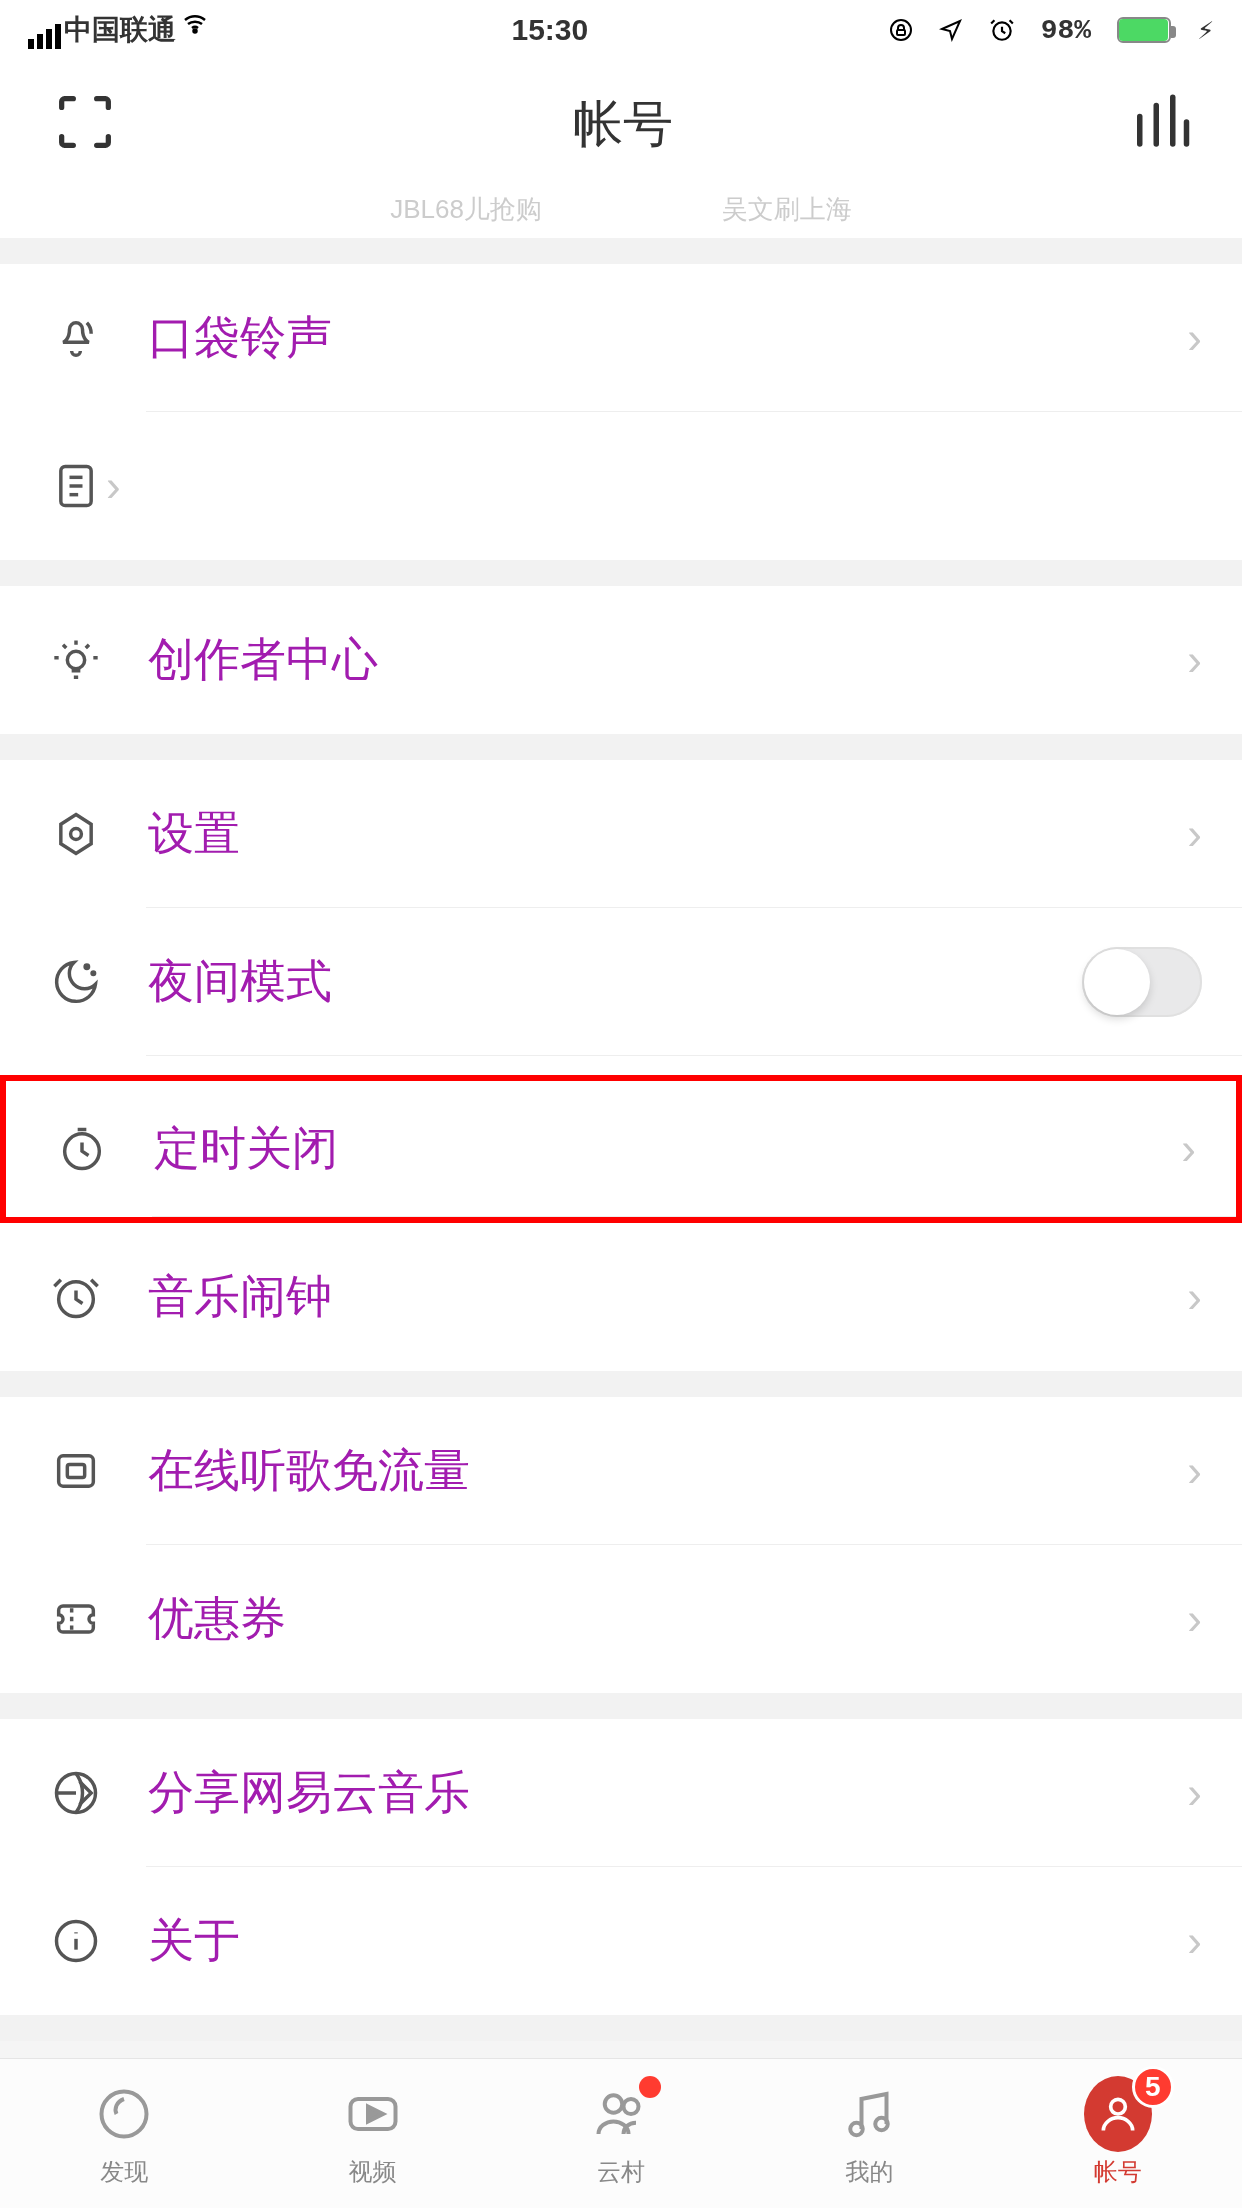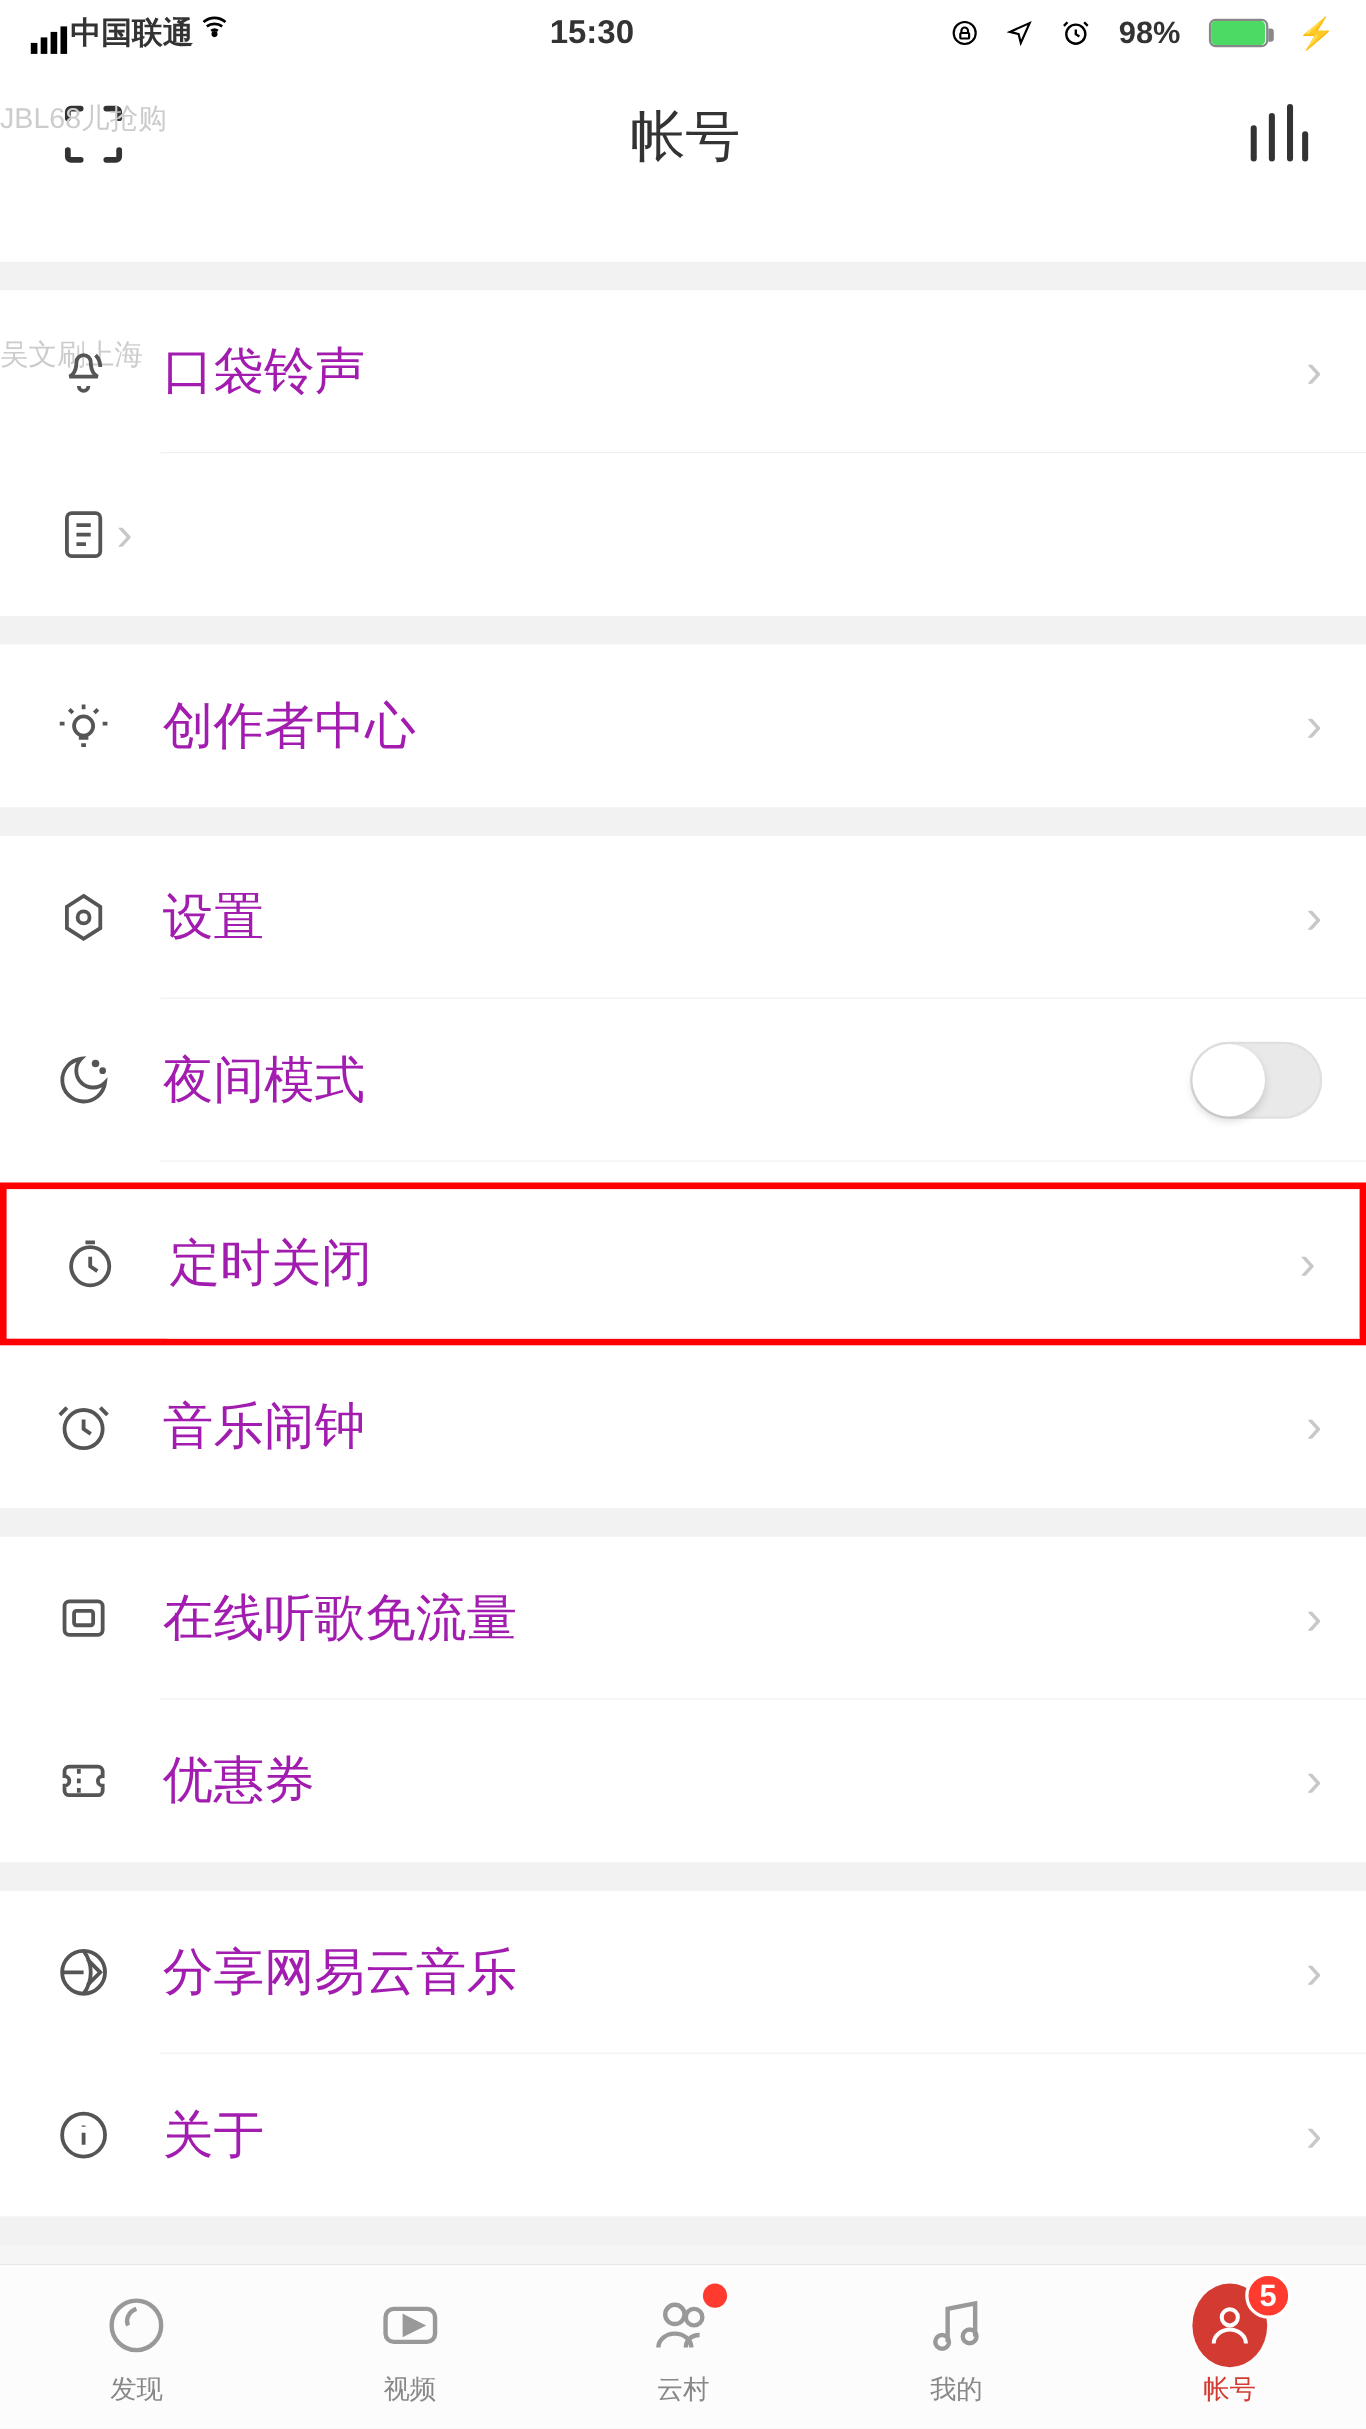--- a/index.html
+++ b/index.html
@@ -16,21 +16,21 @@
       height: 60px;
       background: #fff;
       display: flex;
       align-items: center;
       justify-content: space-between;
       padding: 0 28px;
       font-size: 28px;
       font-weight: 600;
     }
     .status-left { display: flex; gap: 3px; }
-    .status-right { display: flex; align-items: center; gap: 26px; }
+    .status-right { display: flex; align-items: center; gap: 26px; font-family: Liberation Mono, monospace; }
     .signal-bars { display: flex; align-items: flex-end; gap: 3px; }
     .signal-bars span { width: 6px; background: #000; display: block; }
     .signal-bars span:nth-child(1){height:10px}
     .signal-bars span:nth-child(2){height:15px}
     .signal-bars span:nth-child(3){height:20px}
     .signal-bars span:nth-child(4){height:25px}
     .wifi-icon { width: 32px; height: 24px; }
     .battery {
       width: 54px; height: 26px;
       border: 2px solid #888; border-radius: 6px;
@@ -53,21 +53,20 @@
     .app-header .title { font-size: 50px; font-weight: 500; }
 
     .faded-row {
       background: #fff;
       height: 50px;
       display: flex;
       align-items: flex-start;
       justify-content: center;
       gap: 180px;
       padding-top: 4px;
-      flex-direction: column;
     }
     .faded-row span { font-size: 26px; color: #ccc; }
 
     .section-gap { height: 26px; background: #f2f2f2; }
 
     .list-group { background: #fff; }
     .list-item {
       display: flex;
       align-items: center;
       height: 148px;

